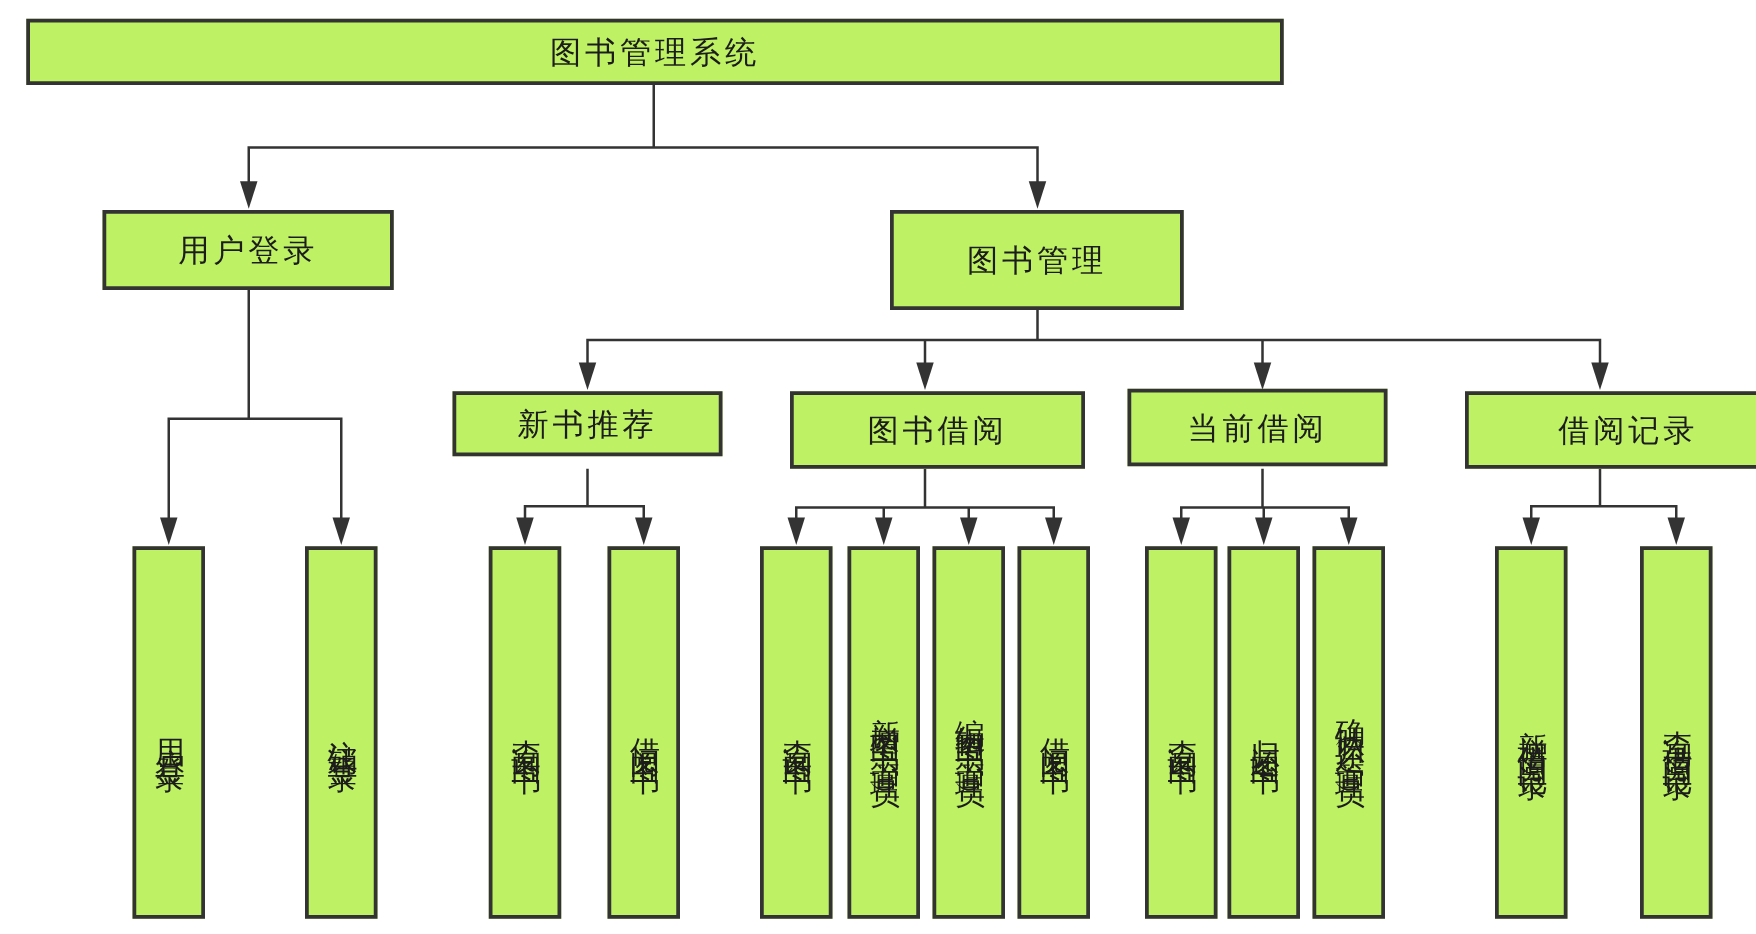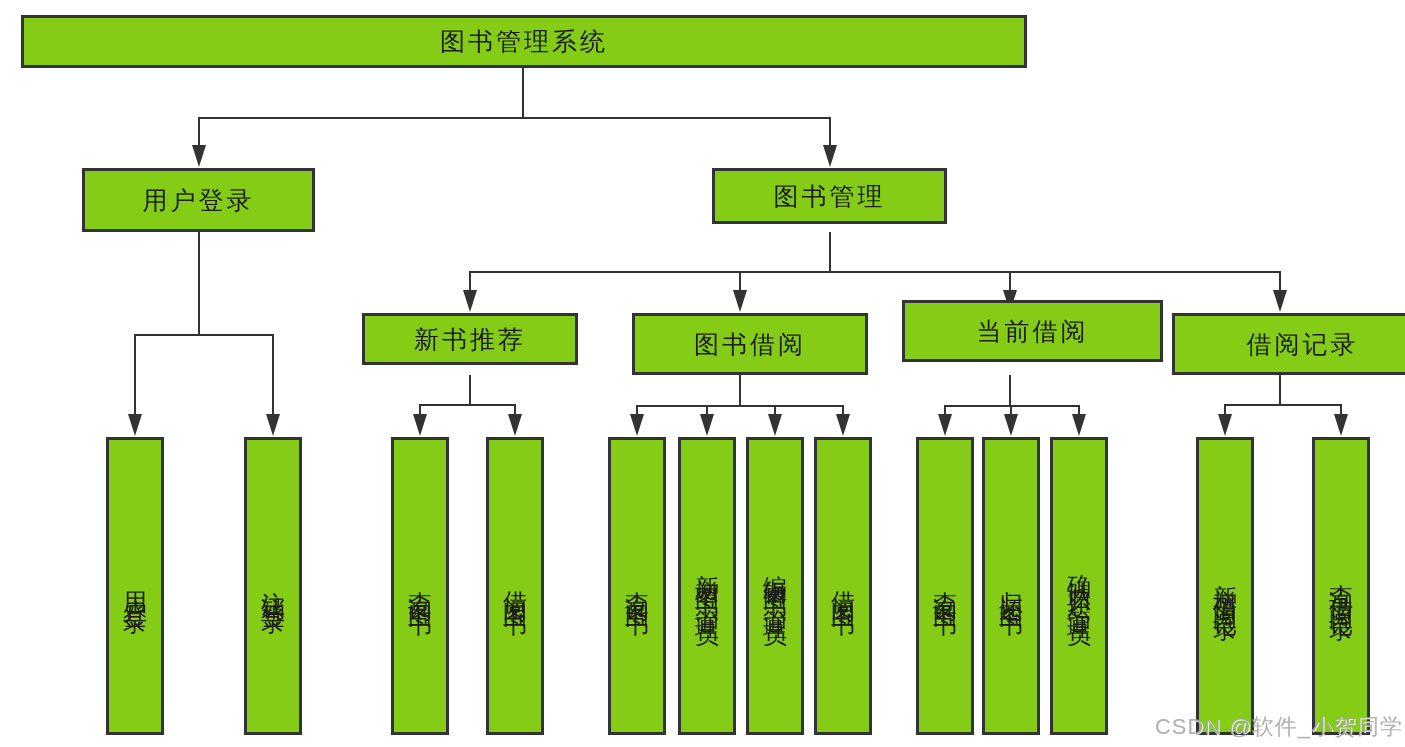--- a/index.html
+++ b/index.html
@@ -14,21 +14,21 @@
   .wires {
     position: absolute;
     left: 0; top: 0;
     width: 1405px; height: 747px;
     z-index: 1;
   }
   .box {
     position: absolute;
     box-sizing: border-box;
     border: 3px solid #333333;
-    background: #84cc16;
+    background: #bef264;
     display: flex;
     align-items: center;
     justify-content: center;
     color: #1c1c1c;
     font-size: 25px;
     letter-spacing: 3px;
     z-index: 2;
     white-space: nowrap;
   }
   .vbox {
@@ -90,40 +90,39 @@
       <polygon points="1004,414 1018,414 1011,436"></polygon>
       <polygon points="1072,414 1086,414 1079,436"></polygon>
       <polygon points="1218,414 1232,414 1225,436"></polygon>
       <polygon points="1334,414 1348,414 1341,436"></polygon>
     </g>
   </svg>
 
   <div class="box" style="left:21px; top:15px; width:1006px; height:53px;">图书管理系统</div>
 
   <div class="box" style="left:82px; top:168px; width:233px; height:64px;">用户登录</div>
-  <div class="box" style="left:712px; top:168px; width:235px; height:56px;">图书管理</div>
+  <div class="box" style="left:712px; top:168px; width:235px; height:80px;">图书管理</div>
 
   <div class="box" style="left:362px; top:313px; width:216px; height:52px;">新书推荐</div>
   <div class="box" style="left:632px; top:313px; width:236px; height:62px;font-family:Liberation Mono, monospace;">图书借阅</div>
-  <div class="box" style="left:902px; top:300px; width:261px; height:62px;">当前借阅</div>
+  <div class="box" style="left:902px; top:311px; width:208px; height:62px;">当前借阅</div>
   <div class="box" style="left:1172px; top:313px; width:261px; height:62px;">借阅记录</div>
 
   <div class="box vbox" style="left:106px; top:437px; width:58px; height:298px;">用户登录</div>
   <div class="box vbox" style="left:244px; top:437px; width:58px; height:298px;">注销登录</div>
 
   <div class="box vbox" style="left:391px; top:437px; width:58px; height:298px;">查询图书</div>
   <div class="box vbox" style="left:486px; top:437px; width:58px; height:298px;">借阅图书</div>
 
   <div class="box vbox" style="left:608px; top:437px; width:58px; height:298px;">查询图书</div>
   <div class="box vbox" style="left:678px; top:437px; width:58px; height:298px;">新增图书（管理员）</div>
   <div class="box vbox" style="left:746px; top:437px; width:58px; height:298px;">编辑图书（管理员）</div>
   <div class="box vbox" style="left:814px; top:437px; width:58px; height:298px;">借阅图书</div>
 
   <div class="box vbox" style="left:916px; top:437px; width:58px; height:298px;">查询图书</div>
   <div class="box vbox" style="left:982px; top:437px; width:58px; height:298px;">归还图书</div>
   <div class="box vbox" style="left:1050px; top:437px; width:58px; height:298px;">确认归还（管理员）</div>
 
   <div class="box vbox" style="left:1196px; top:437px; width:58px; height:298px;">新增借阅记录</div>
   <div class="box vbox" style="left:1312px; top:437px; width:58px; height:298px;">查询借阅记录</div>
 
-  <div class="watermark">CSDN @软件_小贺同学</div>
 
 </div>
 
 </body></html>

